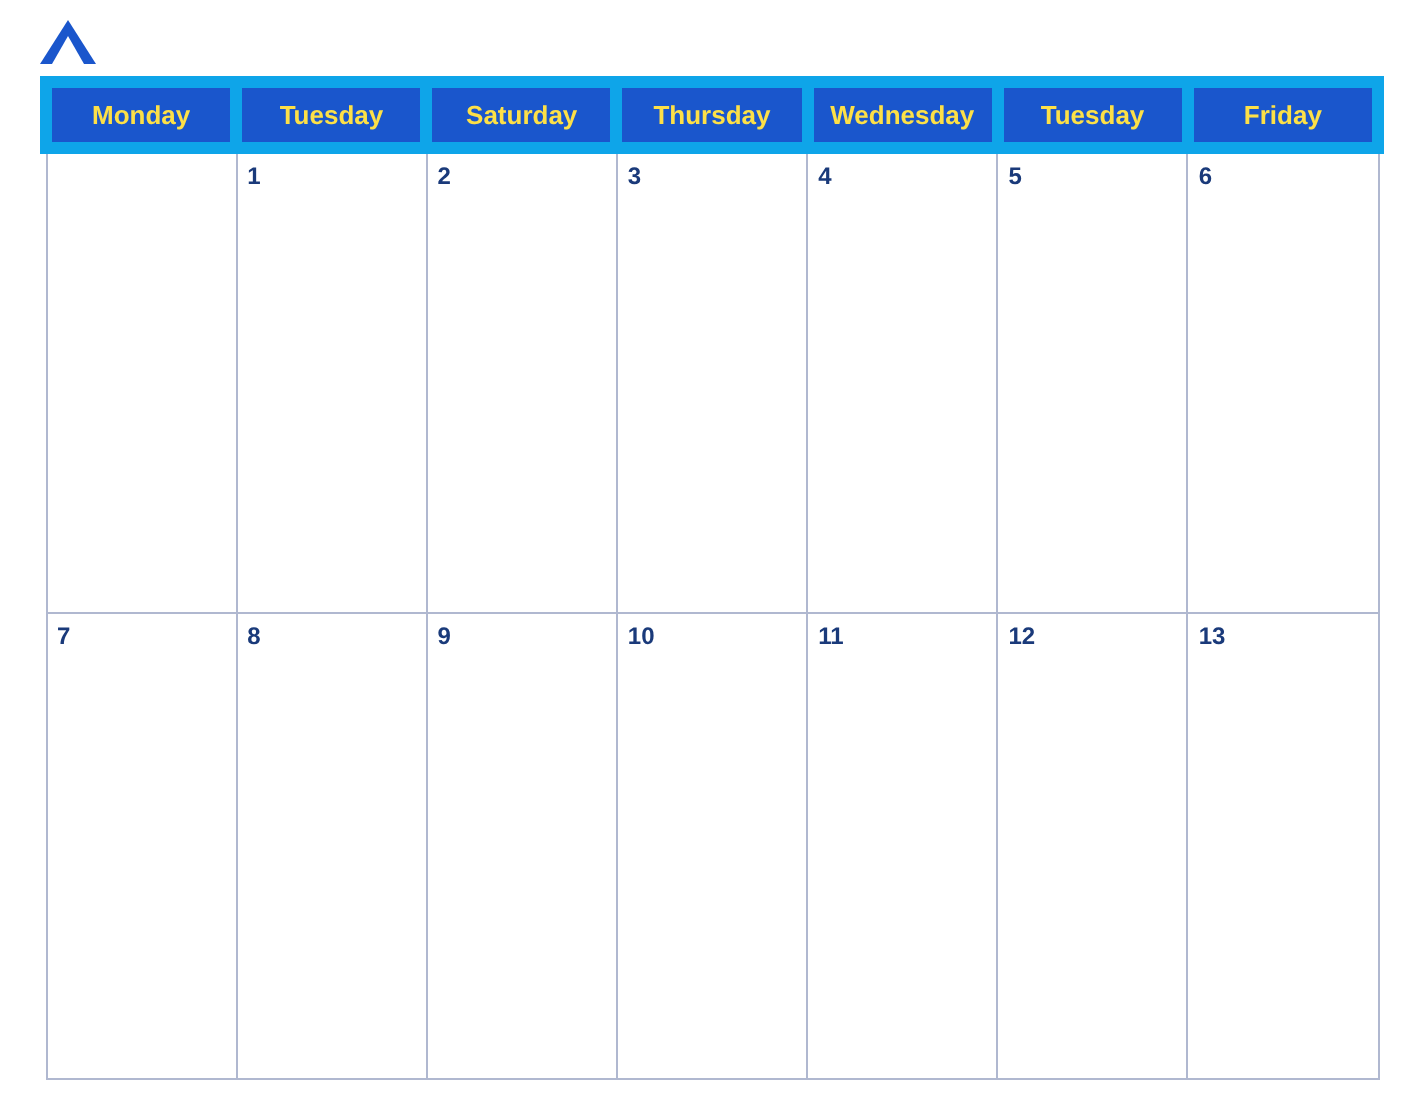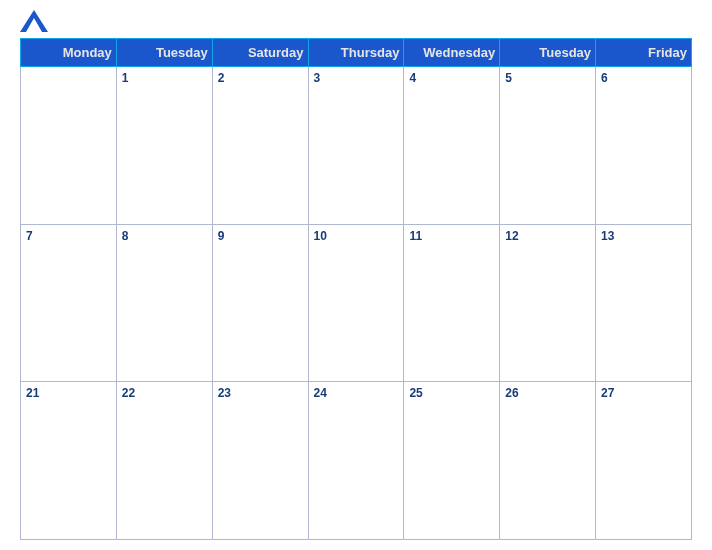--- a/index.html
+++ b/index.html
@@ -69,26 +69,26 @@
     }
 
     .calendar {
       width: 100%;
       border-collapse: collapse;
       flex: 1;
     }
 
     .calendar thead th {
       background-color: #1a56cc;
-      color: #e5e5e5;
+      color: #fde047;
       font-size: 13px;
       font-weight: bold;
       padding: 6px 4px;
-      text-align: right;
-      border: 1px solid #0ea5e9;
+      text-align: center;
+      border: 6px solid #0ea5e9;
     }
 
     .calendar tbody tr {
       height: 72px;
     }
 
     .calendar tbody td {
       border: 1px solid #b0b8d0;
       vertical-align: top;
       padding: 4px 5px;
@@ -169,23 +169,14 @@
       </tr>
       <tr class="week-row">
         <td class="has-date"><span class="day-num">7</span></td>
         <td class="has-date"><span class="day-num">8</span></td>
         <td class="has-date"><span class="day-num">9</span></td>
         <td class="has-date"><span class="day-num">10</span></td>
         <td class="has-date"><span class="day-num">11</span></td>
         <td class="has-date"><span class="day-num">12</span></td>
         <td class="has-date"><span class="day-num">13</span></td>
       </tr>
-      <tr class="week-row">
-        <td class="has-date"><span class="day-num">21</span></td>
-        <td class="has-date"><span class="day-num">22</span></td>
-        <td class="has-date"><span class="day-num">23</span></td>
-        <td class="has-date"><span class="day-num">24</span></td>
-        <td class="has-date"><span class="day-num">25</span></td>
-        <td class="has-date"><span class="day-num">26</span></td>
-        <td class="has-date"><span class="day-num">27</span></td>
-      </tr>
     </tbody>
 </table>
 
 </body></html>

